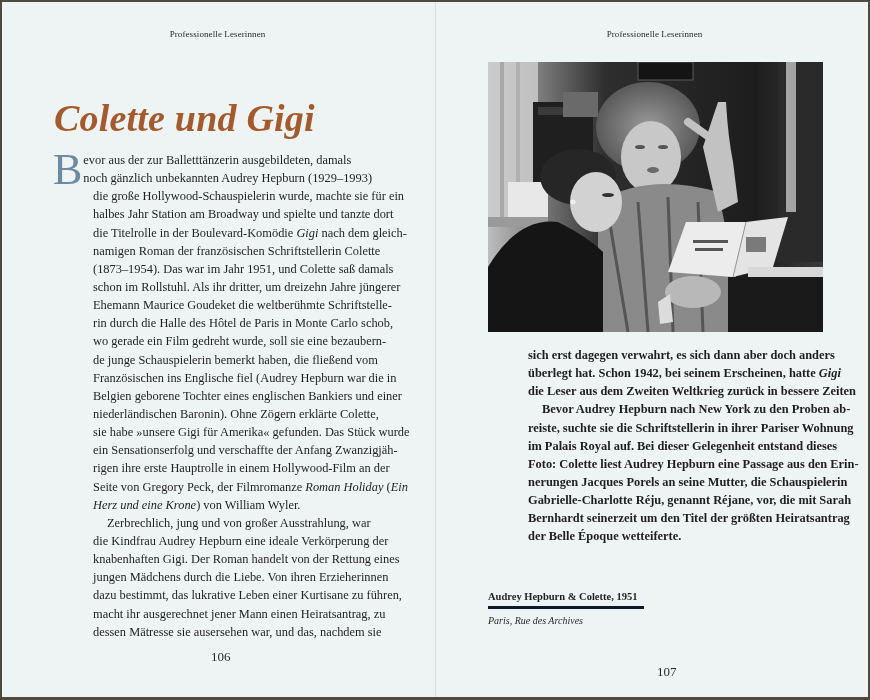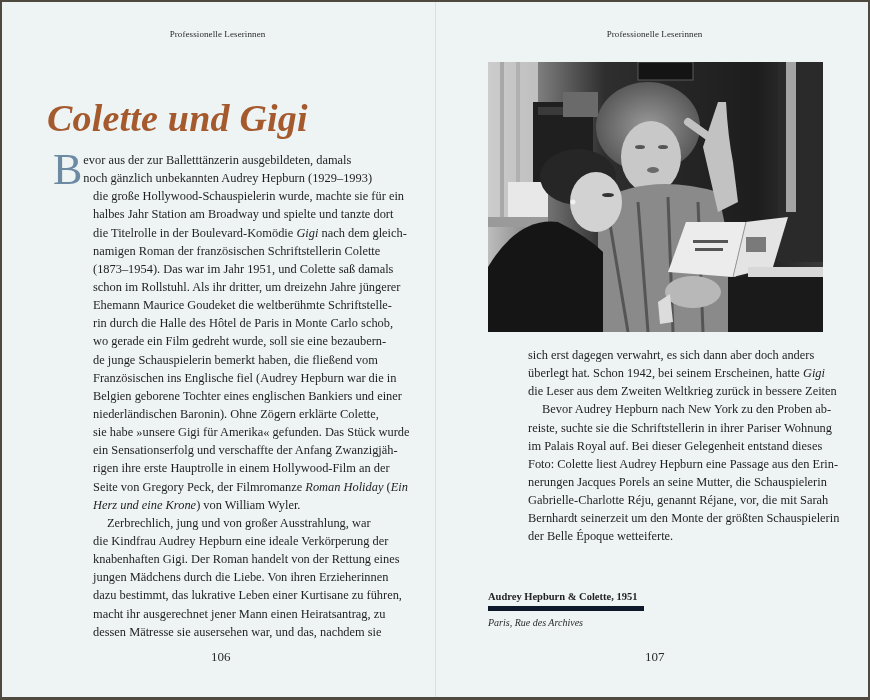--- a/index.html
+++ b/index.html
@@ -43,41 +43,41 @@
     .page-left .running-head { left: -2px; }
     .page-right .running-head { left: 0; width: 435px; }
     .folio {
       position: absolute;
       top: 647px;
       font-family: "Liberation Serif", serif;
       font-size: 13px;
       color: #2a2a2a;
     }
     .page-left .folio { left: 209px; }
-    .page-right .folio { left: 208px; }
+    .page-right .folio { left: 220px; margin-top: 15px; }
 
     .chapter-title {
       position: absolute;
-      left: 45px; top: 94px;
+      left: 52px; top: 94px;
       font-family: "Liberation Serif", serif;
       font-style: italic;
       font-size: 38px;
       color: #a55a2e;
       letter-spacing: 0.2px;
       white-space: nowrap;
     }
     .body-text {
       position: absolute;
       font-family: "Liberation Serif", serif;
       font-size: 12.4px;
       line-height: 18.15px;
       color: #1f1f1f;
     }
     .page-left .body-text { left: 51px; top: 149px; width: 340px; }
-    .page-right .body-text { left: 51px; top: 344px; width: 340px; }
+    .page-right .body-text { left: 51px; top: 344px; width: 340px; font-weight: bold; }
     .line { display: block; white-space: nowrap; height: 18.15px; margin-left: 40px; }
     .indent { padding-left: 14px; }
     .dropcap {
       float: left;
       font-family: "Liberation Serif", serif;
       font-size: 44px;
       line-height: 36px;
       color: #6c8ba3;
       margin-right: 1px;
       margin-top: 1px;
@@ -100,21 +100,21 @@
       left: 51px; top: 589px;
       width: 156px;
     }
     .caption-title {
       font-family: "Liberation Serif", serif;
       font-weight: bold;
       font-size: 10.5px;
       color: #1f1f1f;
       white-space: nowrap;
       padding-bottom: 4px;
-      border-bottom: 5px solid #0f172a;
+      border-bottom: 3px solid #0f172a;
     }
     .caption-credit {
       font-family: "Liberation Serif", serif;
       font-style: italic;
       font-size: 10px;
       color: #2a2a2a;
       margin-top: 6px;
       white-space: nowrap;
     }
   </style>
@@ -239,21 +239,21 @@
     <div class="body-text">
       <span class="line">sich erst dagegen verwahrt, es sich dann aber doch anders</span>
       <span class="line"><span>überlegt hat. Schon 1942, bei seinem Erscheinen, hatte </span><em>Gigi</em></span>
       <span class="line">die Leser aus dem Zweiten Weltkrieg zurück in bessere Zeiten</span>
       <span class="line indent">Bevor Audrey Hepburn nach New York zu den Proben ab-</span>
       <span class="line">reiste, suchte sie die Schriftstellerin in ihrer Pariser Wohnung</span>
       <span class="line">im Palais Royal auf. Bei dieser Gelegenheit entstand dieses</span>
       <span class="line">Foto: Colette liest Audrey Hepburn eine Passage aus den Erin-</span>
       <span class="line">nerungen Jacques Porels an seine Mutter, die Schauspielerin</span>
       <span class="line">Gabrielle-Charlotte Réju, genannt Réjane, vor, die mit Sarah</span>
-      <span class="line">Bernhardt seinerzeit um den Monte der größten Schauspielerin</span>
+      <span class="line">Bernhardt seinerzeit um den Titel der größten Heiratsantrag</span>
       <span class="line">der Belle Époque wetteiferte.</span>
     </div>
 
     <div class="caption">
       <div class="caption-title">Audrey Hepburn &amp; Colette, 1951</div>
       <div class="caption-credit">Paris, Rue des Archives</div>
     </div>
 
     <div class="folio">107</div>
   </div>

